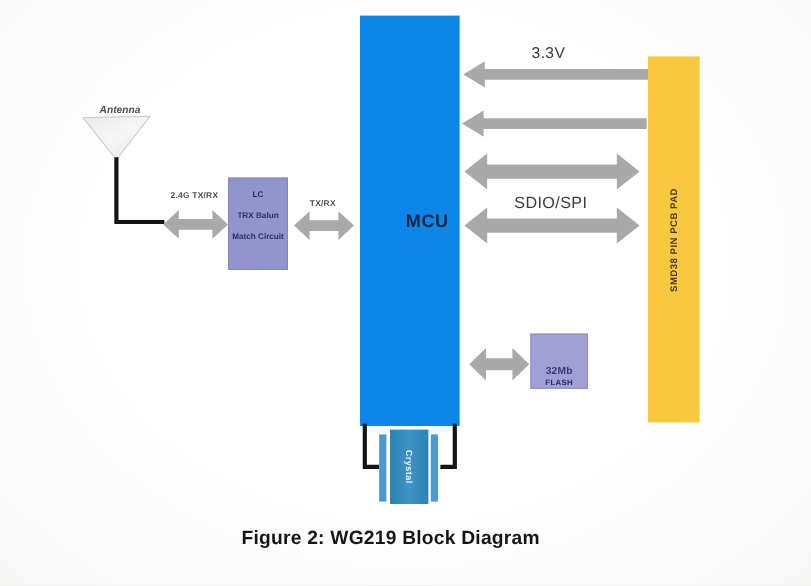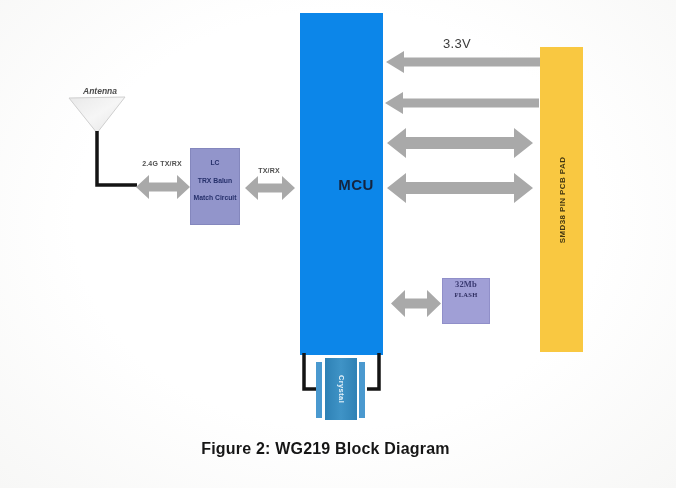--- a/index.html
+++ b/index.html
@@ -44,21 +44,21 @@
   }
   .pad-box .vtext{
     position:absolute;left:50%;top:50%;
     transform:translate(-50%,-50%) rotate(-90deg);
     white-space:nowrap;font-size:8px;font-weight:bold;color:#453812;letter-spacing:.4px;
   }
   .flash-box{
     left:442px;top:278px;width:48px;height:46px;
     background:var(--flash-purple);
     border:1px solid #908fc9;
-    display:flex;flex-direction:column;align-items:center;justify-content:flex-start;gap:2px;font-family:Liberation Serif, serif;
+    display:flex;flex-direction:column;align-items:center;justify-content:flex-end;gap:2px;
   }
   .flash-line1{font-size:8.5px;color:#3a3a72;font-weight:bold;letter-spacing:.2px;}
   .flash-line2{font-size:6.5px;color:#2c2c5e;font-weight:bold;letter-spacing:.3px;}
   .crystal-bar{
     position:absolute;top:362px;width:6px;height:56px;
     background:var(--crystal-bar-blue);
   }
   .crystal-box{
     position:absolute;left:325px;top:358px;width:32px;height:62px;
     background:linear-gradient(90deg,var(--crystal-blue) 0%,#3f93c6 50%,var(--crystal-blue) 100%);
@@ -118,20 +118,21 @@
   </svg>
 
   <svg class="arrow" style="left:385px;top:92px" width="154" height="22" viewBox="0 0 154 22">
     <polygon points="0,11 18,0 18,6.5 154,6.5 154,15.5 18,15.5 18,22"></polygon>
   </svg>
 
   <svg class="arrow" style="left:387px;top:128px" width="146" height="30" viewBox="0 0 146 30">
     <polygon points="0,15 19,0 19,9 127,9 127,0 146,15 127,30 127,21 19,21 19,30"></polygon>
   </svg>
 
+  <div class="lbl bus-label" style="left:387px;top:162px;width:144px;font-size:13.5px">SDIO/SPI</div>
   <svg class="arrow" style="left:387px;top:173px" width="146" height="30" viewBox="0 0 146 30">
     <polygon points="0,15 19,0 19,9 127,9 127,0 146,15 127,30 127,21 19,21 19,30"></polygon>
   </svg>
 
   <div class="box pad-box">
     <span class="vtext">SMD38 PIN PCB PAD</span>
   </div>
 
   <svg class="arrow" style="left:391px;top:290px" width="50" height="27" viewBox="0 0 50 27">
     <polygon points="0,13.5 14,0 14,8.5 36,8.5 36,0 50,13.5 36,27 36,18.5 14,18.5 14,27"></polygon>

